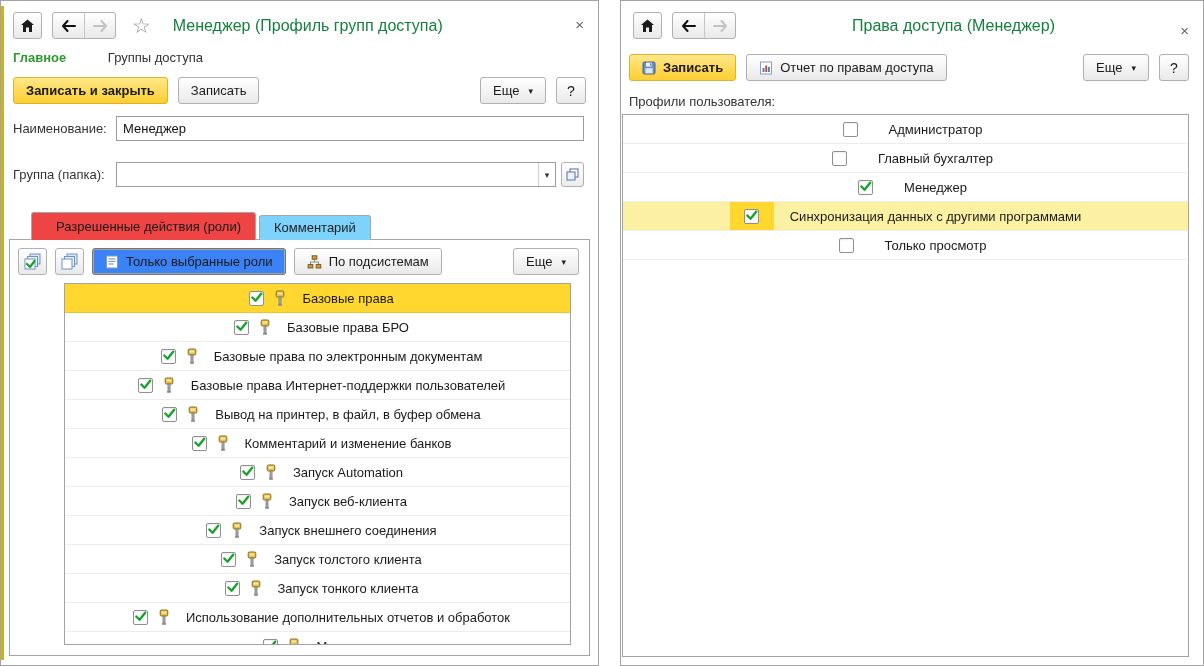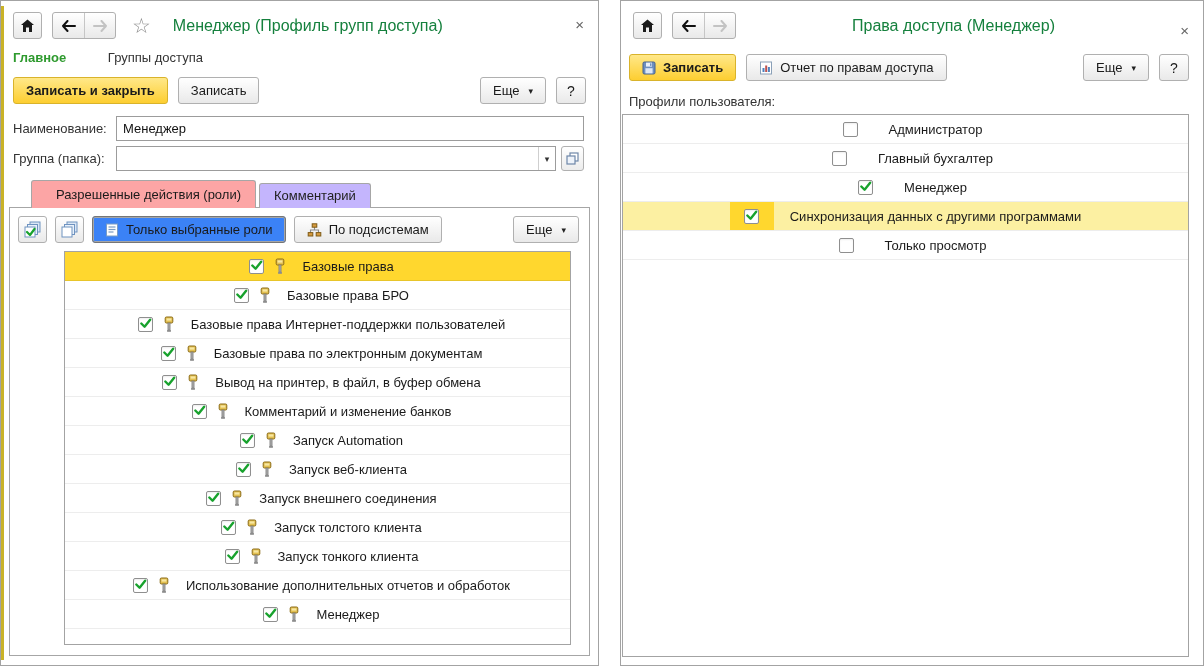--- a/index.html
+++ b/index.html
@@ -40,33 +40,33 @@
   .link + .link { margin-left:38px; }
 
   .cmdbar { display:flex; align-items:center; padding:12px 12px 0 12px; }
   .win-right .cmdbar { padding:15px 14px 0 8px; }
   .cmdbar .spacer { flex:1; }
   .cmdbar .btn + .btn { margin-left:10px; }
   .btn.help { width:30px; padding:0; font-size:14px; }
 
   
   .fields { padding:12px 14px 0 12px; }
-  .frow { display:flex; align-items:center; margin-bottom:5px; }
+  .frow { display:flex; align-items:center; margin-bottom:21px; }
   .flabel { width:103px; color:#333; flex:0 0 auto; }
   .tinput { flex:1; height:25px; border:1px solid #9c9c9c; padding:0 6px; font-family:inherit; font-size:13px; color:#111; background:#fff; }
   .combo { flex:1; position:relative; display:flex; }
   .combo .tinput { padding-right:22px; width:100%; }
   .combo-arrow { position:absolute; right:1px; top:1px; bottom:1px; width:17px; border-left:1px solid #cfcfcf; display:flex; align-items:center; justify-content:center; font-size:9px; color:#333; background:#fff; }
   .mini-btn { width:23px; height:25px; margin-left:5px; border:1px solid #b0b0b0; border-radius:3px; background:linear-gradient(#fff,#ececec); display:flex; align-items:center; justify-content:center; flex:0 0 auto; }
 
   
   .tabs { display:flex; align-items:flex-end; margin:4px 0 -1px 30px; position:relative; z-index:2; }
   .tab { border:1px solid #a6a6a6; border-bottom:none; border-radius:3px 3px 0 0; padding:0 14px; }
-  .tab.active { background:#fca5a5; height:28px; line-height:27px;padding-left:24px; }
-  .tab.inactive { background:#c4b5fd; height:25px; line-height:24px; margin-left:3px; color:#222; }
+  .tab.active { background:#ef4444; height:28px; line-height:27px;padding-left:24px; }
+  .tab.inactive { background:#7dd3fc; height:25px; line-height:24px; margin-left:3px; color:#222; }
 
   
   .panel { flex:1; margin:0 8px 9px 8px; border:1px solid #a6a6a6; background:#fff; display:flex; flex-direction:column; min-height:0; }
   .ptoolbar { display:flex; align-items:center; padding:8px 10px 0 8px; }
   .ptoolbar .btn + .btn { margin-left:8px; }
   .ptoolbar .spacer { flex:1; }
 
   .list { border:1px solid #a3a3a3; background:#fff; overflow:hidden; }
   .roles-list { flex:1; margin:8px 18px 10px 54px; }
   .profiles-list { flex:1; margin:5px 14px 8px 1px; }
@@ -242,37 +242,37 @@
   </svg>
 </span>
     <span class="key">
       <svg width="12" height="17" viewBox="0 0 12 17">
         <rect x="2.2" y="1" width="7.6" height="6" rx="1.2" fill="#e2bf50" stroke="#8a6a16" stroke-width="1"></rect>
         <rect x="3.6" y="2.4" width="4.8" height="2.2" fill="#f7e7a2"></rect>
         <rect x="4.9" y="7" width="2.2" height="7" fill="#a3a3a3" stroke="#7d7d7d" stroke-width="0.6"></rect>
         <rect x="4.1" y="14" width="3.8" height="1.8" fill="#8c8c8c"></rect>
       </svg>
     </span>
+    <span class="row-label">Базовые права по электронным документам</span>
+  </div>
+          <div class="row checked">
+    <span class="cb">
+  <svg width="14" height="13" viewBox="0 0 14 13">
+    <path d="M2.5 6.5 L6 10 L12 2.5" fill="none" stroke="#18a22d" stroke-width="2.6" stroke-linecap="round" stroke-linejoin="round"></path>
+  </svg>
+</span>
+    <span class="key">
+      <svg width="12" height="17" viewBox="0 0 12 17">
+        <rect x="2.2" y="1" width="7.6" height="6" rx="1.2" fill="#e2bf50" stroke="#8a6a16" stroke-width="1"></rect>
+        <rect x="3.6" y="2.4" width="4.8" height="2.2" fill="#f7e7a2"></rect>
+        <rect x="4.9" y="7" width="2.2" height="7" fill="#a3a3a3" stroke="#7d7d7d" stroke-width="0.6"></rect>
+        <rect x="4.1" y="14" width="3.8" height="1.8" fill="#8c8c8c"></rect>
+      </svg>
+    </span>
     <span class="row-label">Базовые права Интернет-поддержки пользователей</span>
-  </div>
-          <div class="row checked">
-    <span class="cb">
-  <svg width="14" height="13" viewBox="0 0 14 13">
-    <path d="M2.5 6.5 L6 10 L12 2.5" fill="none" stroke="#18a22d" stroke-width="2.6" stroke-linecap="round" stroke-linejoin="round"></path>
-  </svg>
-</span>
-    <span class="key">
-      <svg width="12" height="17" viewBox="0 0 12 17">
-        <rect x="2.2" y="1" width="7.6" height="6" rx="1.2" fill="#e2bf50" stroke="#8a6a16" stroke-width="1"></rect>
-        <rect x="3.6" y="2.4" width="4.8" height="2.2" fill="#f7e7a2"></rect>
-        <rect x="4.9" y="7" width="2.2" height="7" fill="#a3a3a3" stroke="#7d7d7d" stroke-width="0.6"></rect>
-        <rect x="4.1" y="14" width="3.8" height="1.8" fill="#8c8c8c"></rect>
-      </svg>
-    </span>
-    <span class="row-label">Базовые права по электронным документам</span>
   </div>
           <div class="row checked">
     <span class="cb">
   <svg width="14" height="13" viewBox="0 0 14 13">
     <path d="M2.5 6.5 L6 10 L12 2.5" fill="none" stroke="#18a22d" stroke-width="2.6" stroke-linecap="round" stroke-linejoin="round"></path>
   </svg>
 </span>
     <span class="key">
       <svg width="12" height="17" viewBox="0 0 12 17">
         <rect x="2.2" y="1" width="7.6" height="6" rx="1.2" fill="#e2bf50" stroke="#8a6a16" stroke-width="1"></rect>

